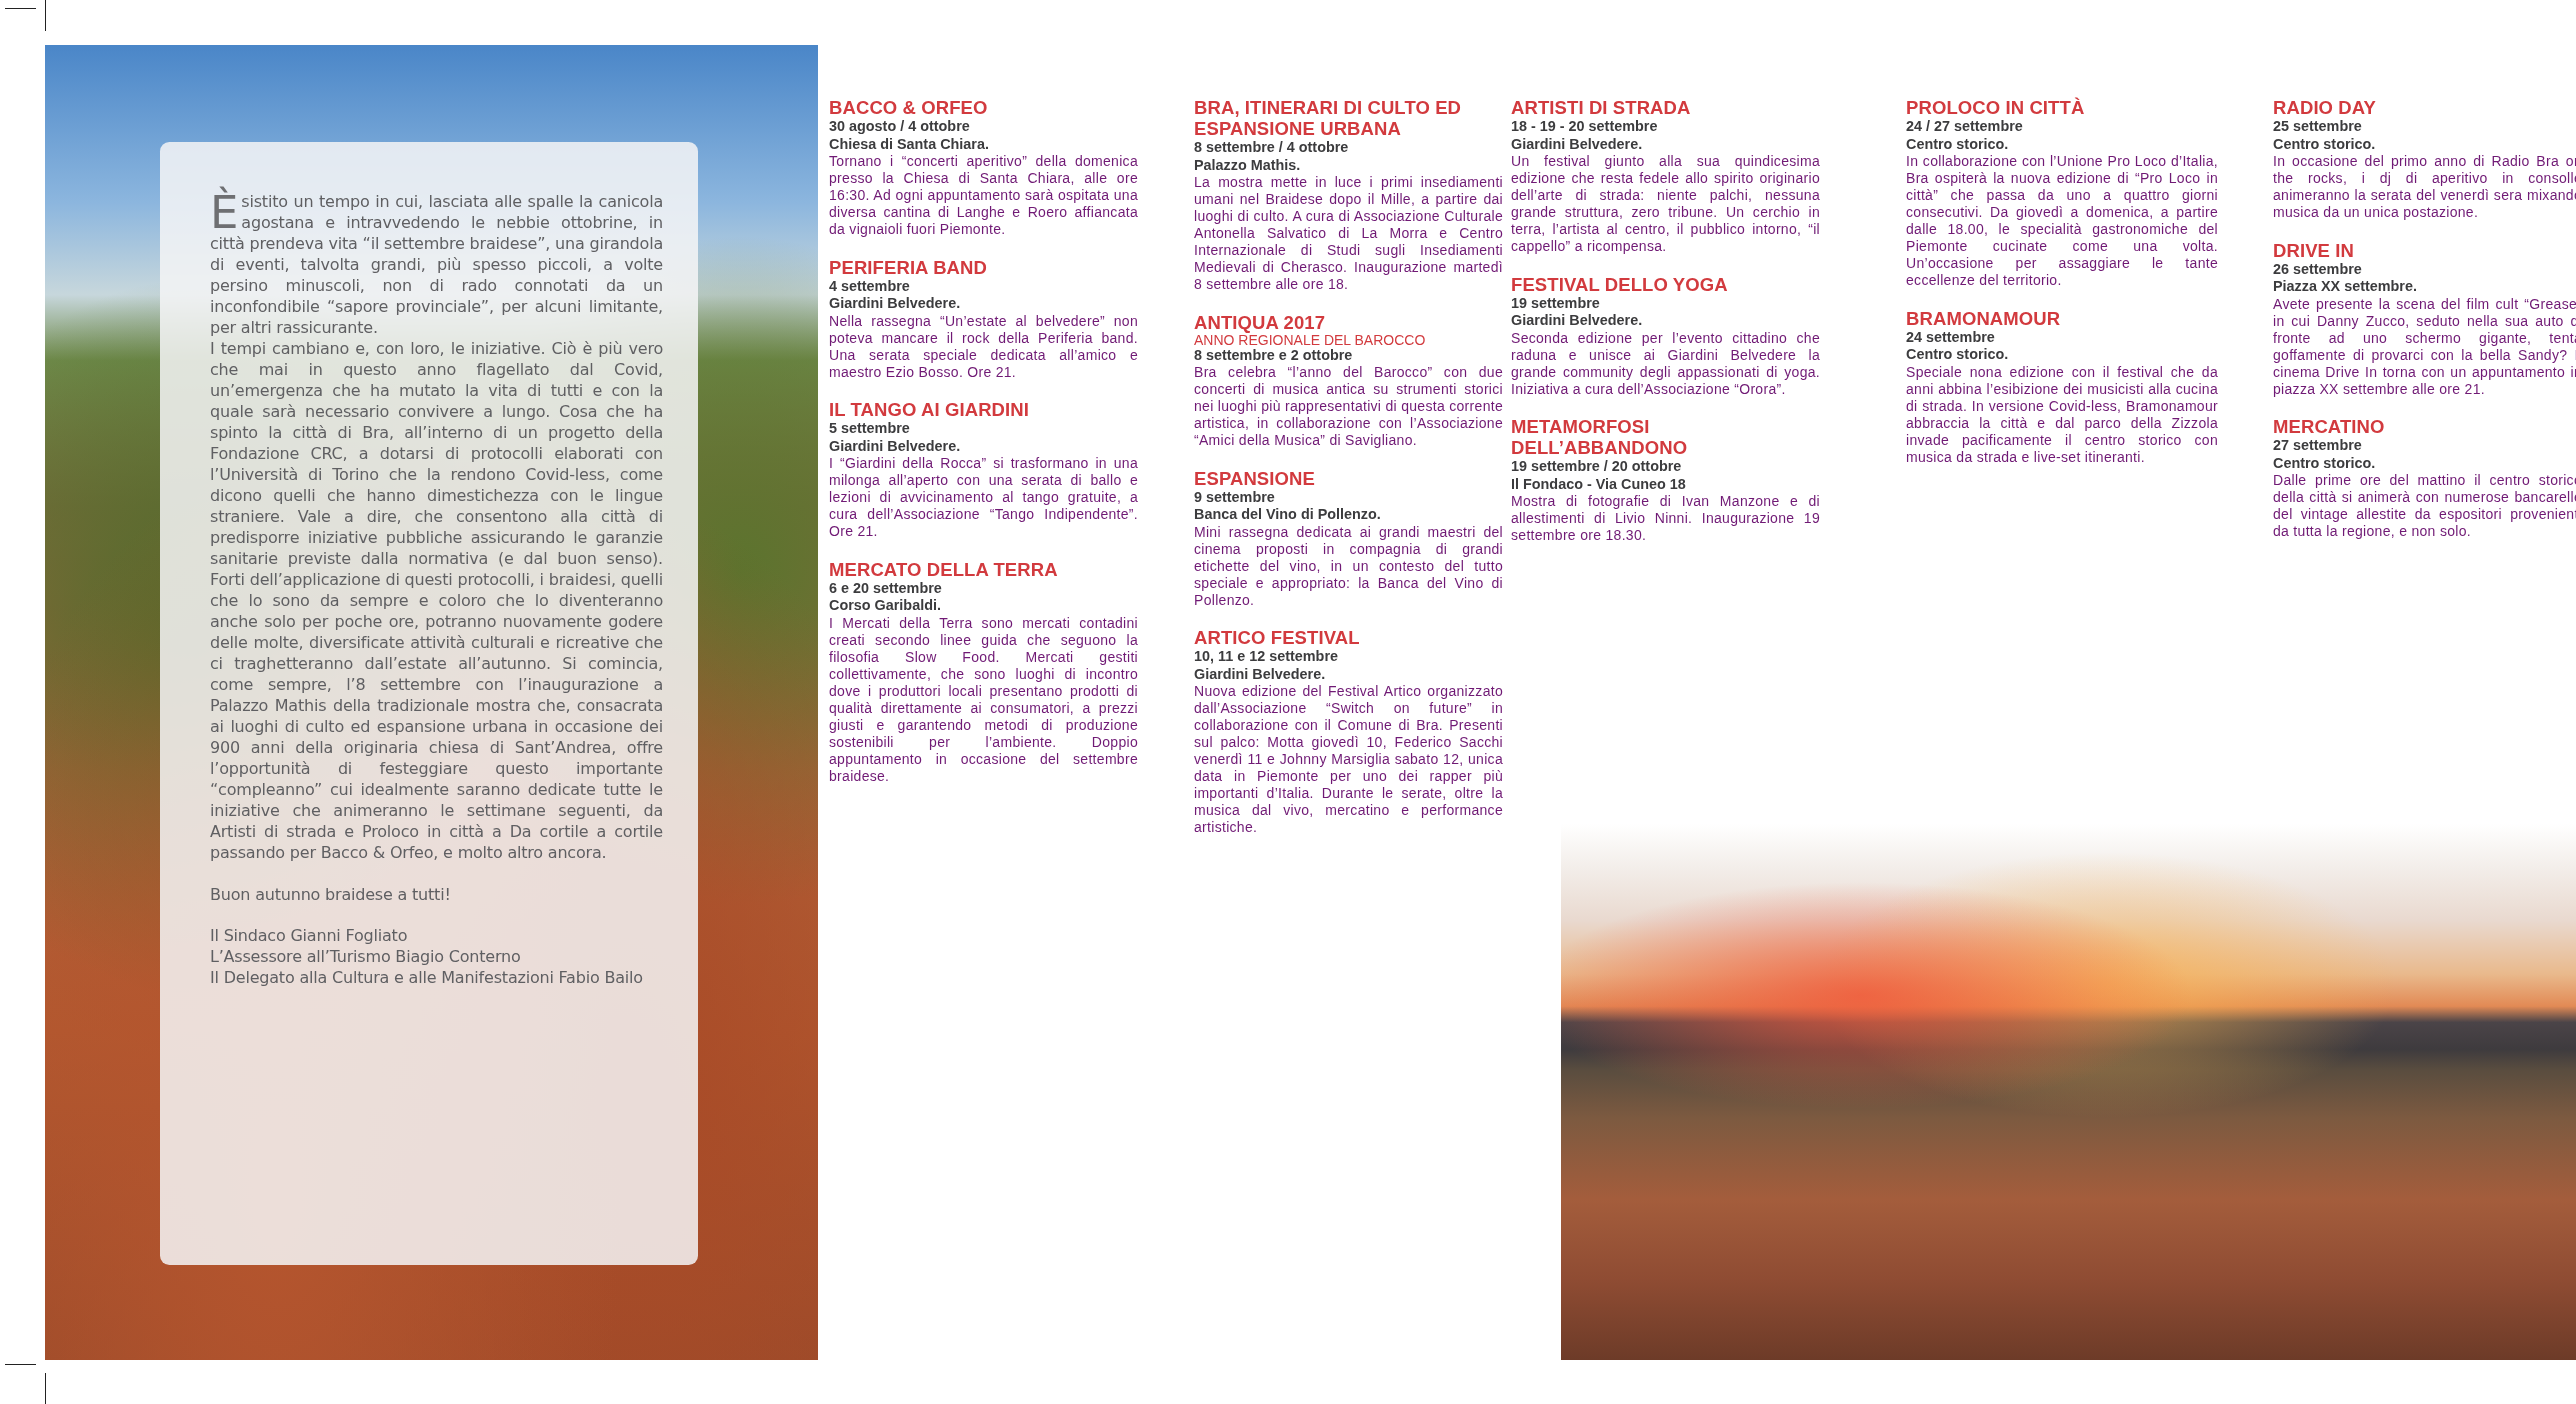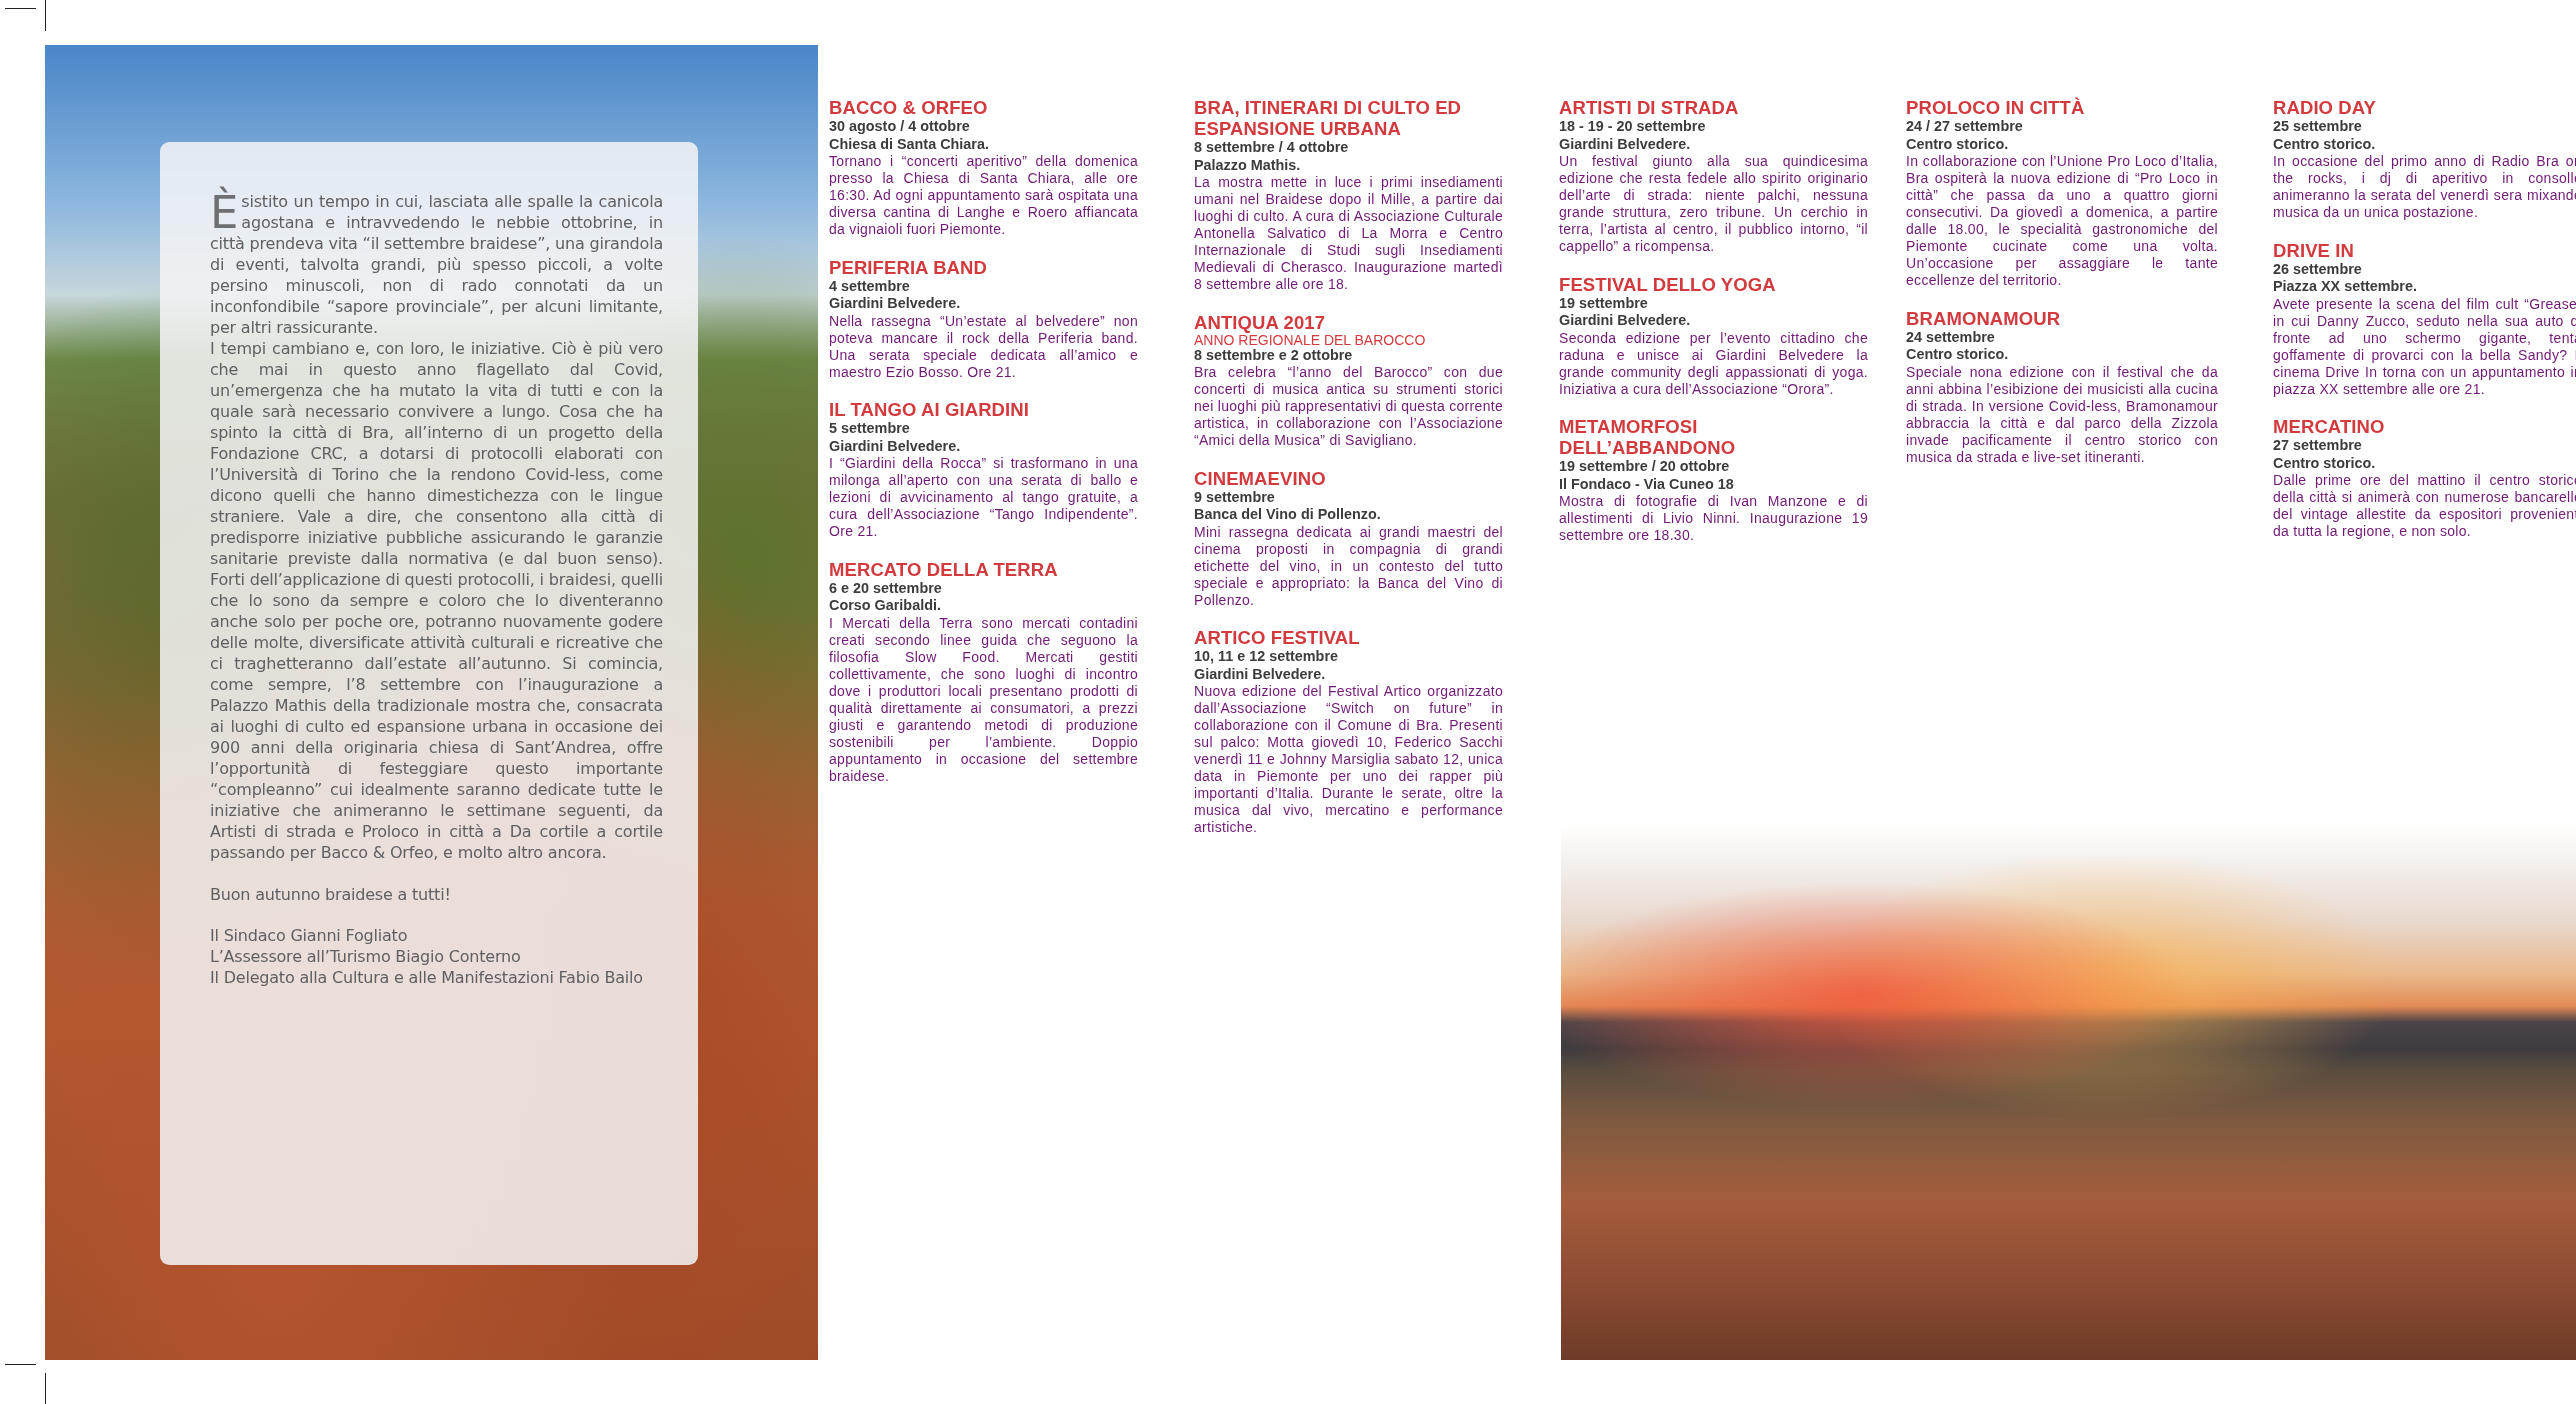--- a/index.html
+++ b/index.html
@@ -132,33 +132,33 @@
         <div class="ev-place">Palazzo Mathis.</div>
         <div class="ev-desc">La mostra mette in luce i primi insediamenti umani nel Braidese dopo il Mille, a partire dai luoghi di culto. A cura di Associazione Culturale Antonella Salvatico di La Morra e Centro Internazionale di Studi sugli Insediamenti Medievali di Cherasco. Inaugurazione martedì 8 settembre alle ore 18.</div>
       </div>
       <div class="event">
         <div class="ev-title">ANTIQUA 2017</div>
         <div class="ev-subtitle">ANNO REGIONALE DEL BAROCCO</div>
         <div class="ev-date">8 settembre e 2 ottobre</div>
         <div class="ev-desc">Bra celebra “l’anno del Barocco” con due concerti di musica antica su strumenti storici nei luoghi più rappresentativi di questa corrente artistica, in collaborazione con l’Associazione “Amici della Musica” di Savigliano.</div>
       </div>
       <div class="event">
-        <div class="ev-title">CINEMAEVINO</div>
+        <div class="ev-title">ESPANSIONE</div>
         <div class="ev-date">9 settembre</div>
         <div class="ev-place">Banca del Vino di Pollenzo.</div>
         <div class="ev-desc">Mini rassegna dedicata ai grandi maestri del cinema proposti in compagnia di grandi etichette del vino, in un contesto del tutto speciale e appropriato: la Banca del Vino di Pollenzo.</div>
       </div>
       <div class="event">
         <div class="ev-title">ARTICO FESTIVAL</div>
         <div class="ev-date">10, 11 e 12 settembre</div>
         <div class="ev-place">Giardini Belvedere.</div>
         <div class="ev-desc">Nuova edizione del Festival Artico organizzato dall’Associazione “Switch on future” in collaborazione con il  Comune di Bra. Presenti sul palco: Motta giovedì 10, Federico Sacchi venerdì 11 e Johnny Marsiglia sabato 12, unica data in Piemonte per uno dei rapper più importanti d’Italia. Durante le serate, oltre la musica dal vivo, mercatino e performance artistiche.</div>
       </div>
     </div>
-    <div class="col" style="left: 1559px; width: 309px;">
+    <div class="col" style="left: 1511px; width: 309px;">
       <div class="event">
         <div class="ev-title">ARTISTI DI STRADA</div>
         <div class="ev-date">18 - 19 - 20 settembre</div>
         <div class="ev-place">Giardini Belvedere.</div>
         <div class="ev-desc">Un festival giunto alla sua quindicesima edizione che resta fedele allo spirito originario dell’arte di strada: niente palchi, nessuna grande struttura, zero tribune. Un cerchio in terra, l’artista al centro, il pubblico intorno, “il cappello” a ricompensa.</div>
       </div>
       <div class="event">
         <div class="ev-title">FESTIVAL DELLO YOGA</div>
         <div class="ev-date">19 settembre</div>
         <div class="ev-place">Giardini Belvedere.</div>

